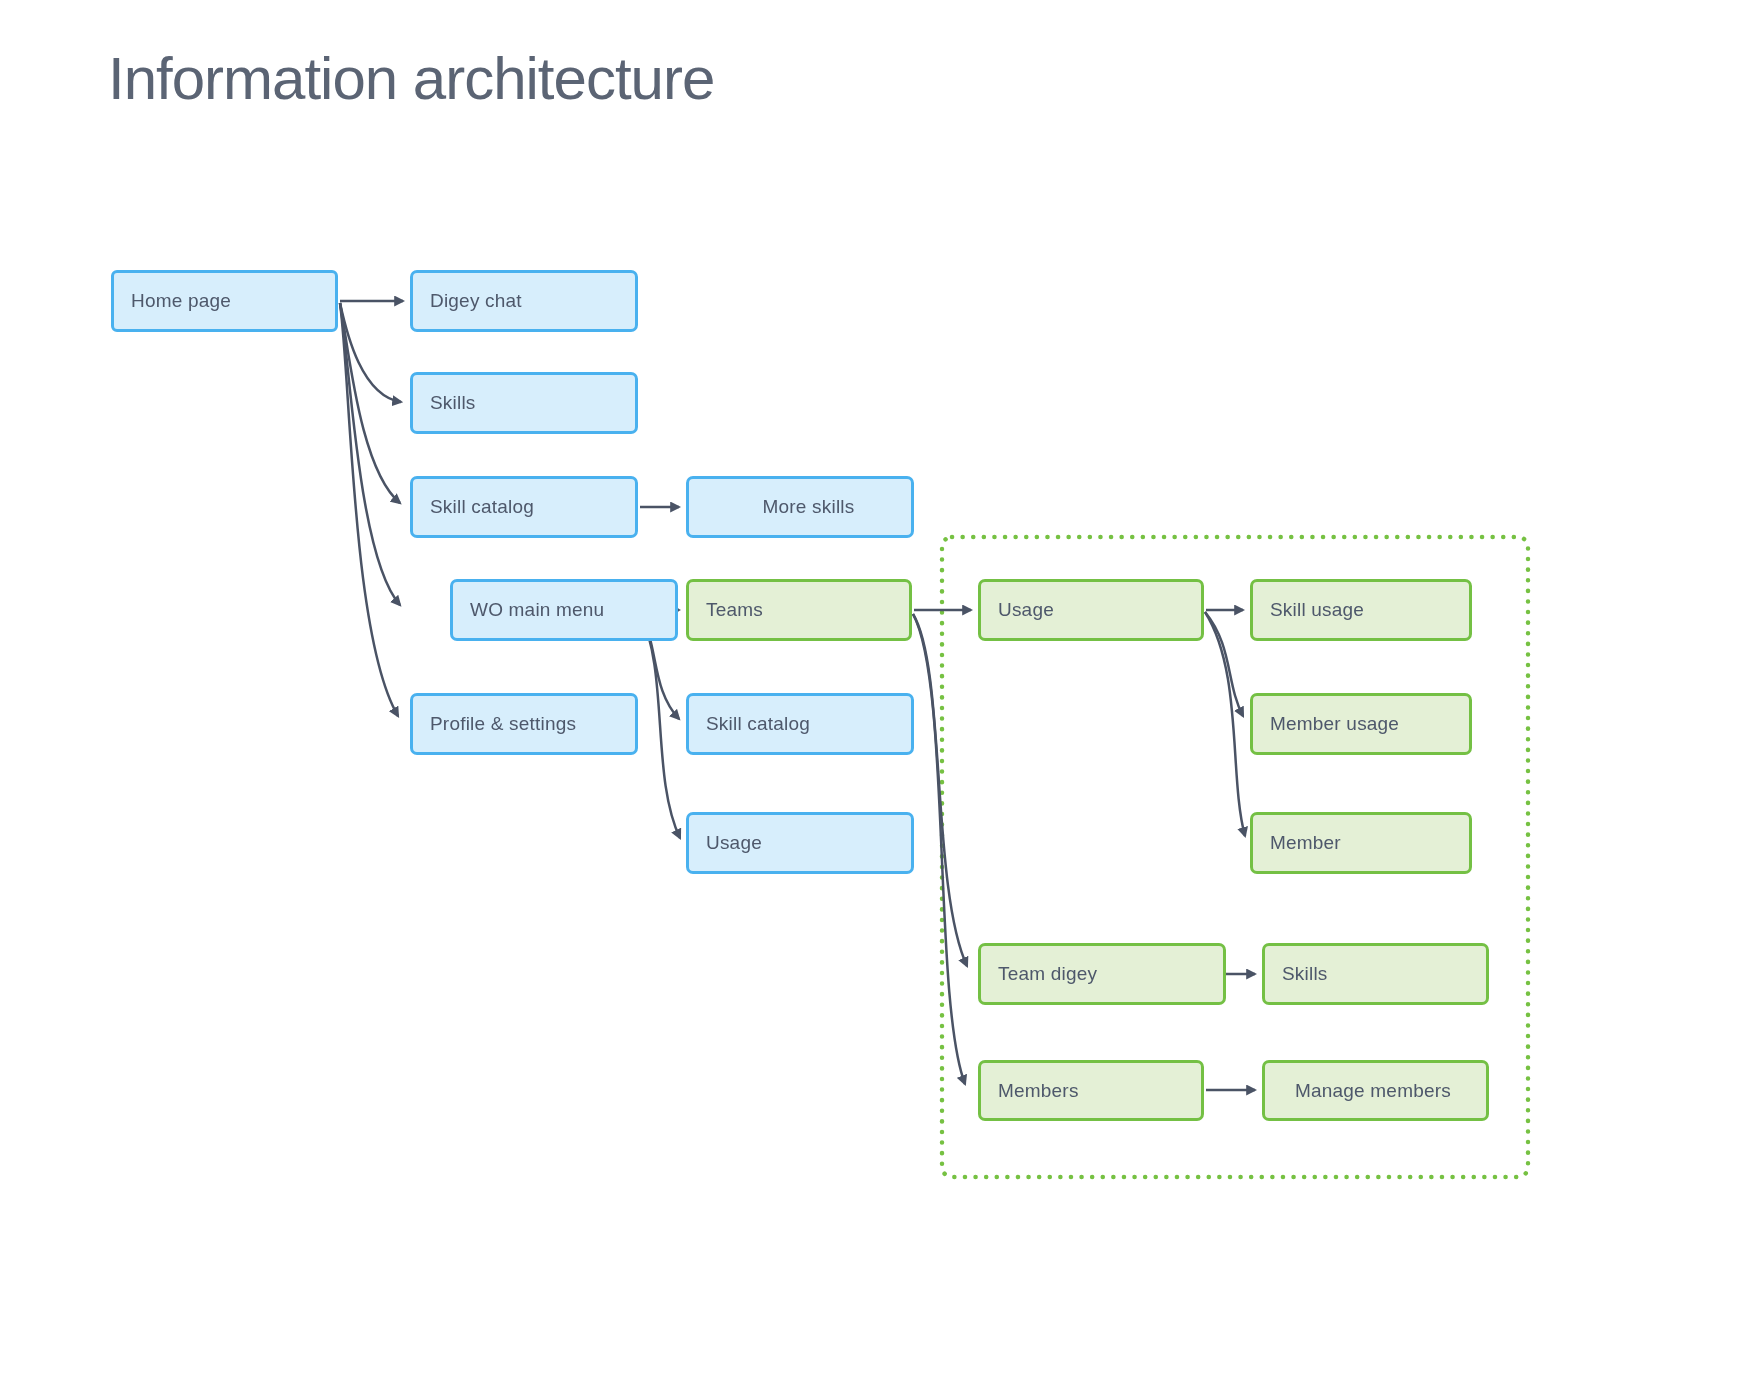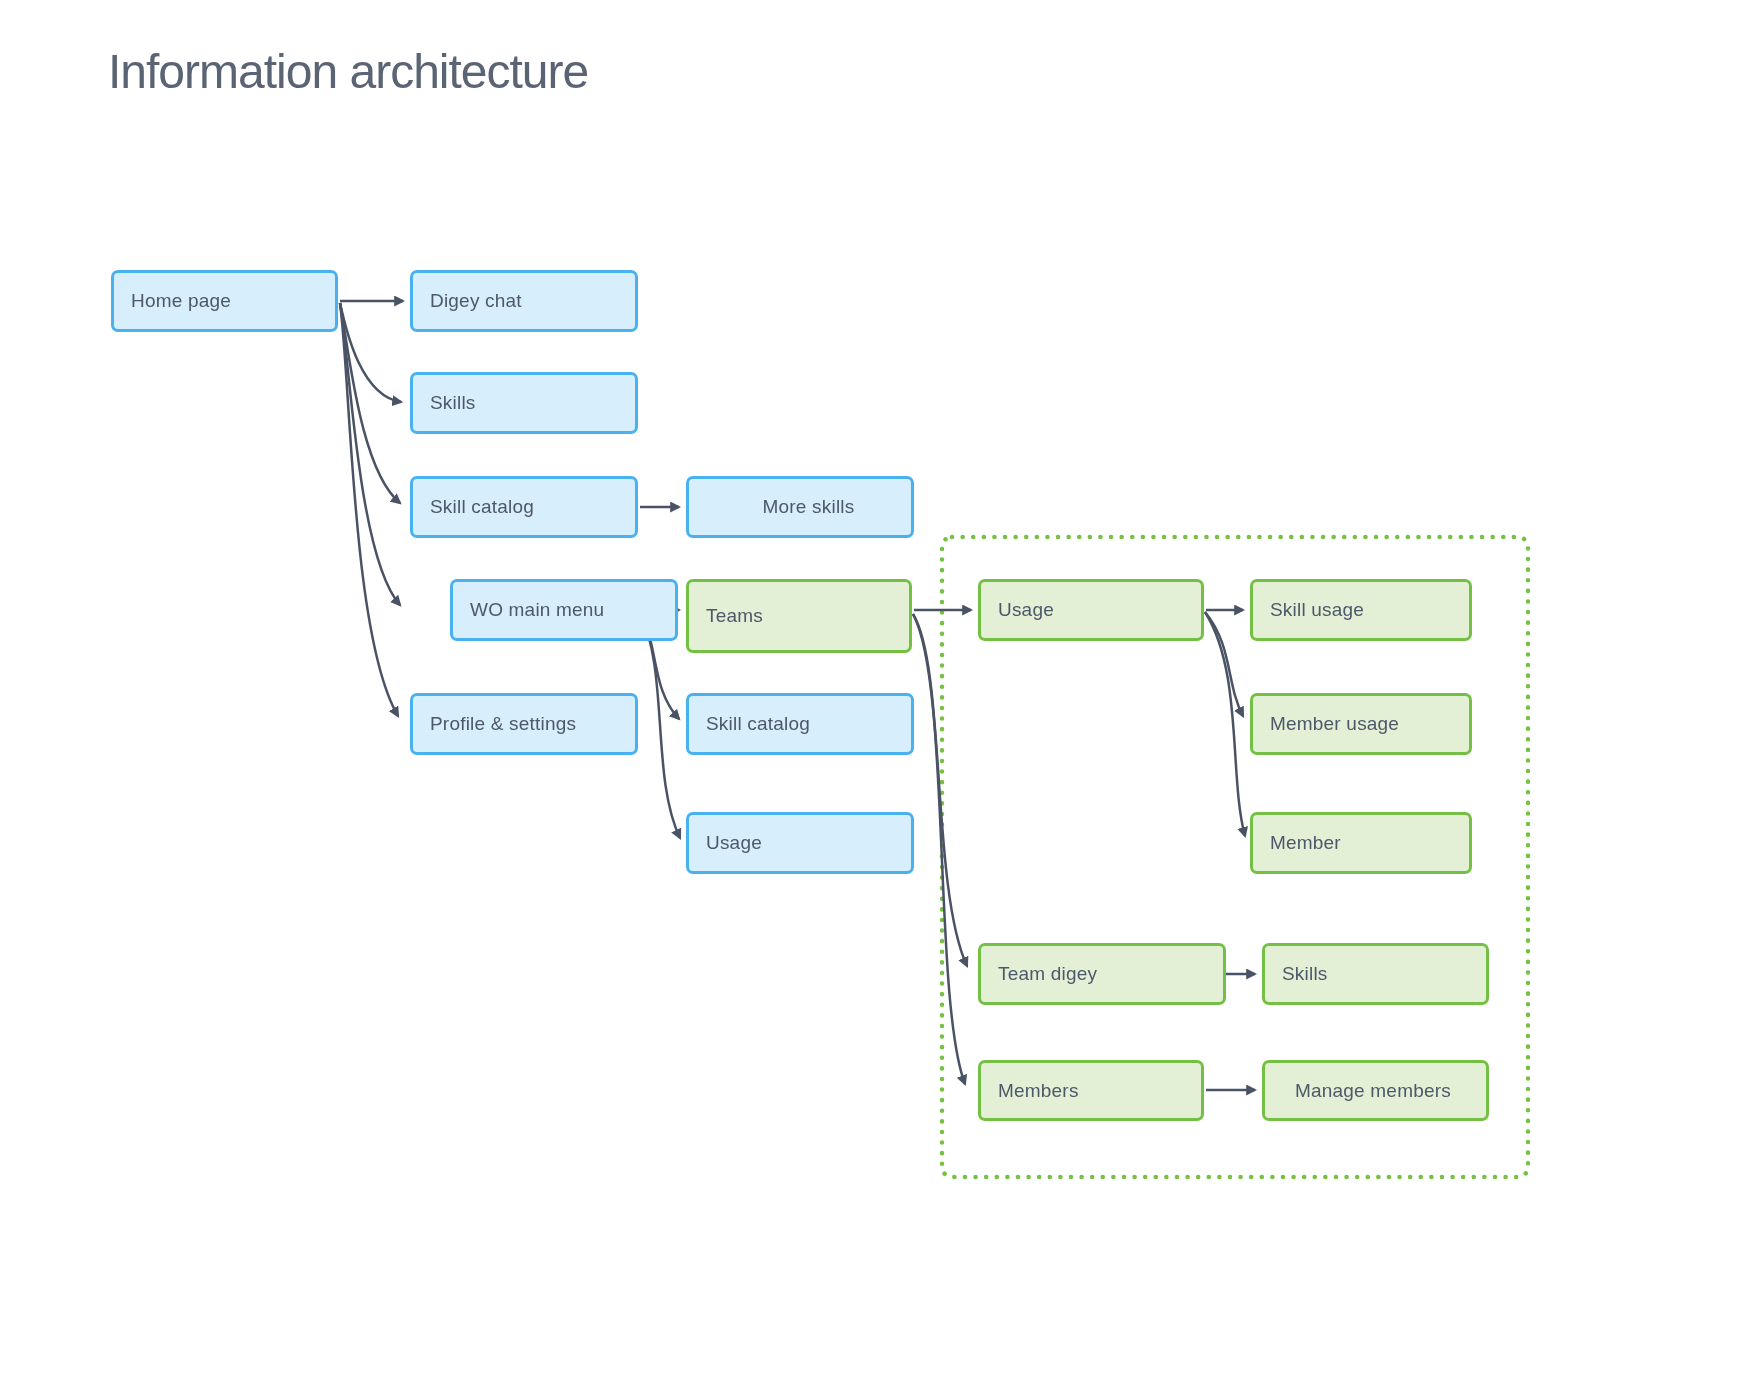--- a/index.html
+++ b/index.html
@@ -9,21 +9,21 @@
     height:1386px;
     background:#ffffff;
     font-family:"Liberation Sans", sans-serif;
     overflow:hidden;
   }
   .page-title{
     position:absolute;
     left:108px;
     top:44px;
     margin:0;
-    font-size:48px;
+    font-size:60px;
     font-weight:400;
     letter-spacing:-1px;
     color:var(--title-color,#5b6474);
     white-space:nowrap;
   }
   #edge-layer{
     position:absolute;
     left:0;top:0;
     width:1754px;height:1386px;
     pointer-events:none;
@@ -77,39 +77,39 @@
         <path d="M 913 614 C 951 684 933 1000 965 1084" fill="none" stroke="#4a5365" stroke-width="2.5" marker-end="url(#arrowhead)"></path>
         <path d="M 1206 610 L 1243 610" fill="none" stroke="#4a5365" stroke-width="2.5" marker-end="url(#arrowhead)"></path>
         <path d="M 1205 612 C 1233 646 1226 684 1243 716" fill="none" stroke="#4a5365" stroke-width="2.5" marker-end="url(#arrowhead)"></path>
         <path d="M 1205 612 C 1243 672 1229 778 1245 836" fill="none" stroke="#4a5365" stroke-width="2.5" marker-end="url(#arrowhead)"></path>
         <path d="M 1206 974 L 1255 974" fill="none" stroke="#4a5365" stroke-width="2.5" marker-end="url(#arrowhead)"></path>
         <path d="M 1206 1090 L 1255 1090" fill="none" stroke="#4a5365" stroke-width="2.5" marker-end="url(#arrowhead)"></path>
       </g>
   </svg>
 
   <div id="node-layer">
-      <div class="node blue" style="left: 111px; top: 270px; width: 227px; height: 62px;">
+      <div class="node blue" style="left: 111px; top: 270px; width: 227px; height: 62px; border-radius: 6px;">
         <span class="label">Home page</span>
       </div>
       <div class="node blue" style="left: 410px; top: 270px; width: 228px; height: 62px;">
         <span class="label">Digey chat</span>
       </div>
       <div class="node blue" style="left: 410px; top: 372px; width: 228px; height: 62px;">
         <span class="label">Skills</span>
       </div>
       <div class="node blue" style="left: 410px; top: 476px; width: 228px; height: 62px;">
         <span class="label">Skill catalog</span>
       </div>
       <div class="node blue" style="left: 686px; top: 476px; width: 228px; height: 62px; justify-content: center;">
         <span class="label">More skills</span>
       </div>
       <div class="node blue" style="left: 410px; top: 579px; width: 228px; height: 62px; margin-left: 40px;">
         <span class="label">WO main menu</span>
       </div>
-      <div class="node green" style="left: 686px; top: 579px; width: 226px; height: 74px;">
+      <div class="node green" style="left: 686px; top: 579px; width: 226px; height: 62px;">
         <span class="label">Teams</span>
       </div>
       <div class="node blue" style="left: 410px; top: 693px; width: 228px; height: 62px;">
         <span class="label">Profile &amp; settings</span>
       </div>
       <div class="node blue" style="left: 686px; top: 693px; width: 228px; height: 62px;">
         <span class="label">Skill catalog</span>
       </div>
       <div class="node blue" style="left: 686px; top: 812px; width: 228px; height: 62px;">
         <span class="label">Usage</span>

